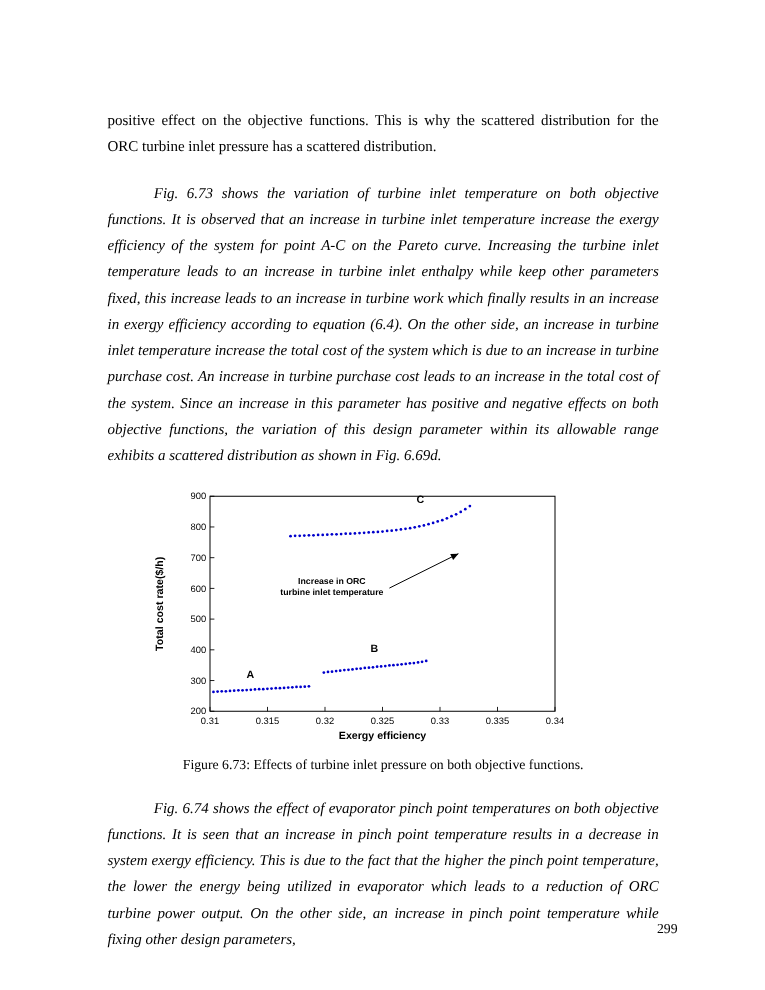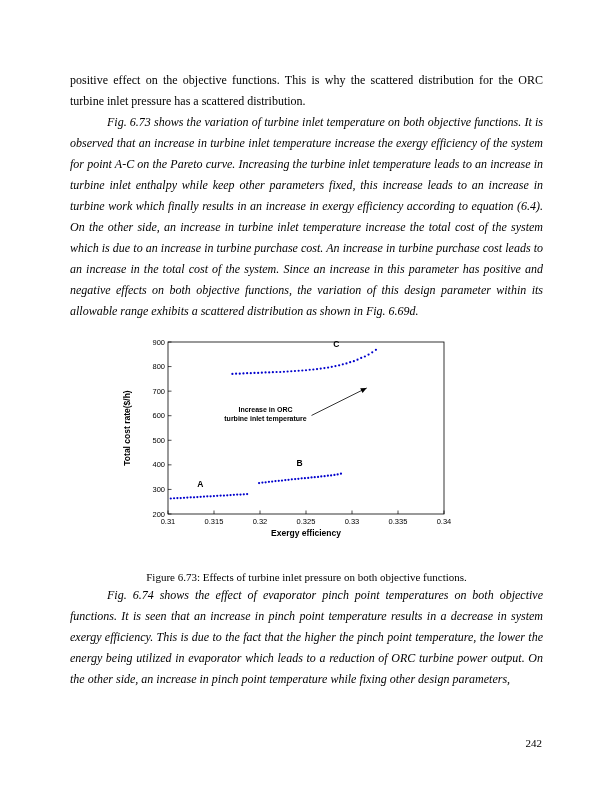--- a/index.html
+++ b/index.html
@@ -14,32 +14,32 @@
     background: #ffffff;
     box-sizing: border-box;
     padding: 70px 69px 0 70px;
     font-family: "Liberation Serif", serif;
     font-size: 12px;
     line-height: 21px;
     color: #000;
     text-align: justify;
     overflow: hidden;
   }
-  p.para { margin: 0; }
+  p.para { margin: 16px; }
   p.indent { text-indent: 37px; font-style: italic; }
   .figure-block {
     margin: 14px 0 0 46px;
     width: 342px;
   }
   .figure-block svg { display: block; }
   .caption {
     text-align: center;
     font-size: 11px;
     line-height: 15px;
-    margin-top: 28px;
+    margin-top: 8px;
   }
   .p3 { margin-top: 15px; }
   .page-num {
     position: absolute;
     top: 736px;
     right: 70px;
     font-size: 11px;
     line-height: 14px;
   }
 </style>
@@ -183,15 +183,15 @@
         <text x="149.5199999999999" y="76.45142857142856" text-anchor="middle" font-size="7" font-weight="bold" font-family="&quot;Liberation Sans&quot;, sans-serif" fill="#000"><tspan x="149.5199999999999" dy="0">Increase in ORC</tspan><tspan x="149.5199999999999" dy="8.5">turbine inlet temperature</tspan></text>
         <line x1="195.51999999999992" y1="79.46857142857144" x2="250.7199999999999" y2="51.94857142857143" stroke="#000" stroke-width="0.8"></line>
         <polygon points="250.7199999999999,51.94857142857143 244.1902708521834,52.298767453899266 246.5103843710961,56.9524835238114" fill="#000"></polygon>
       </svg>
   </div>
 
   <div class="caption">Figure 6.73: Effects of turbine inlet pressure on both objective functions.</div>
 
   <p class="para indent p3">Fig. 6.74 shows the effect of evaporator pinch point temperatures on both objective functions. It is seen that an increase in pinch point temperature results in a decrease in system exergy efficiency. This is due to the fact that the higher the pinch point temperature, the lower the energy being utilized in evaporator which leads to a reduction of ORC turbine power output. On the other side, an increase in pinch point temperature while fixing other design parameters,</p>
 
-  <div class="page-num">242</div>
+  <div class="page-num">299</div>
 
 </div>
 
 </body></html>

